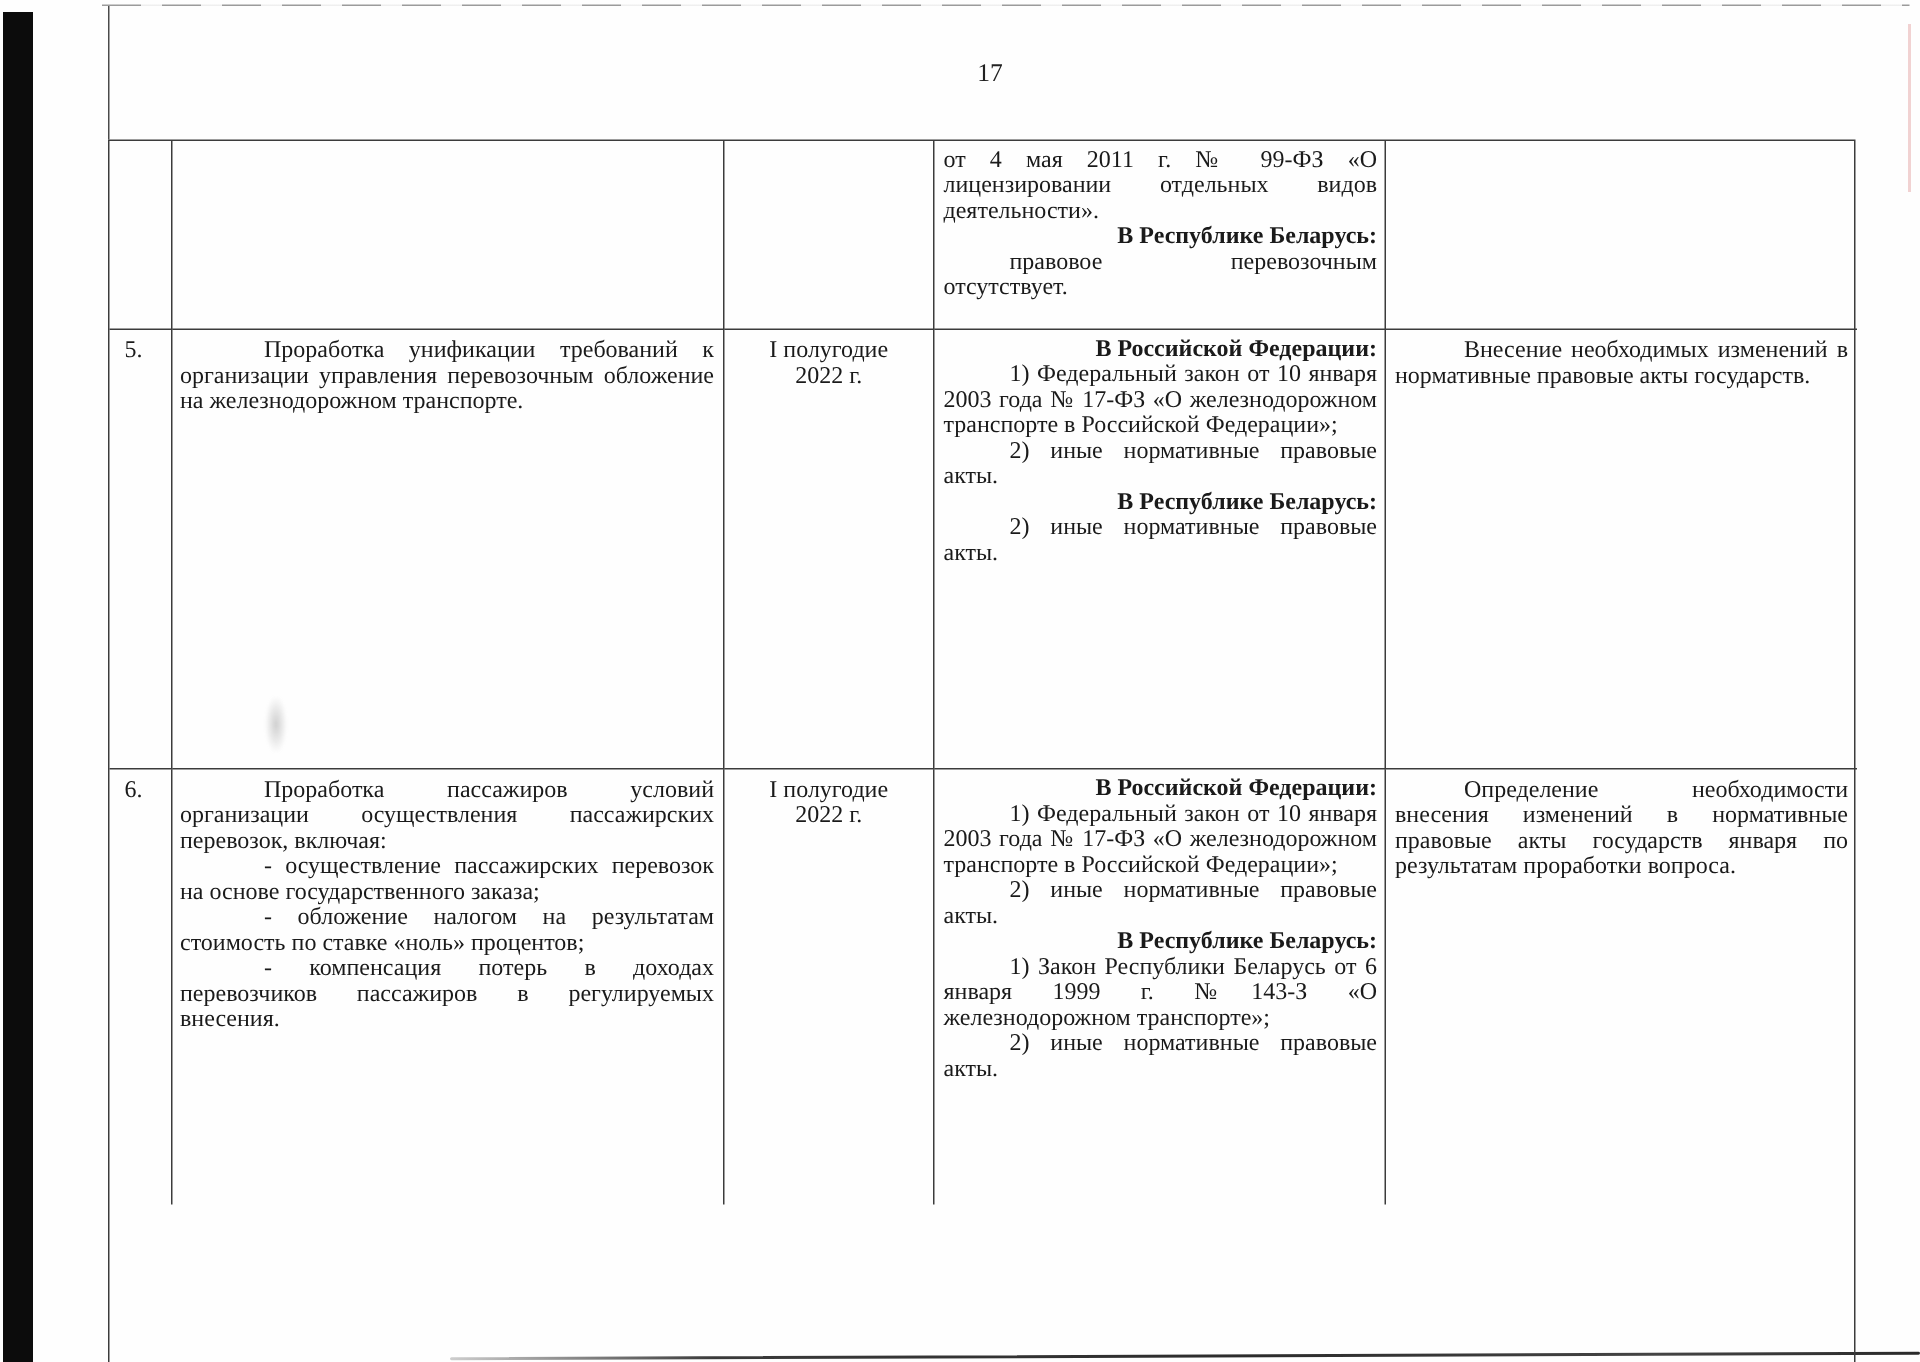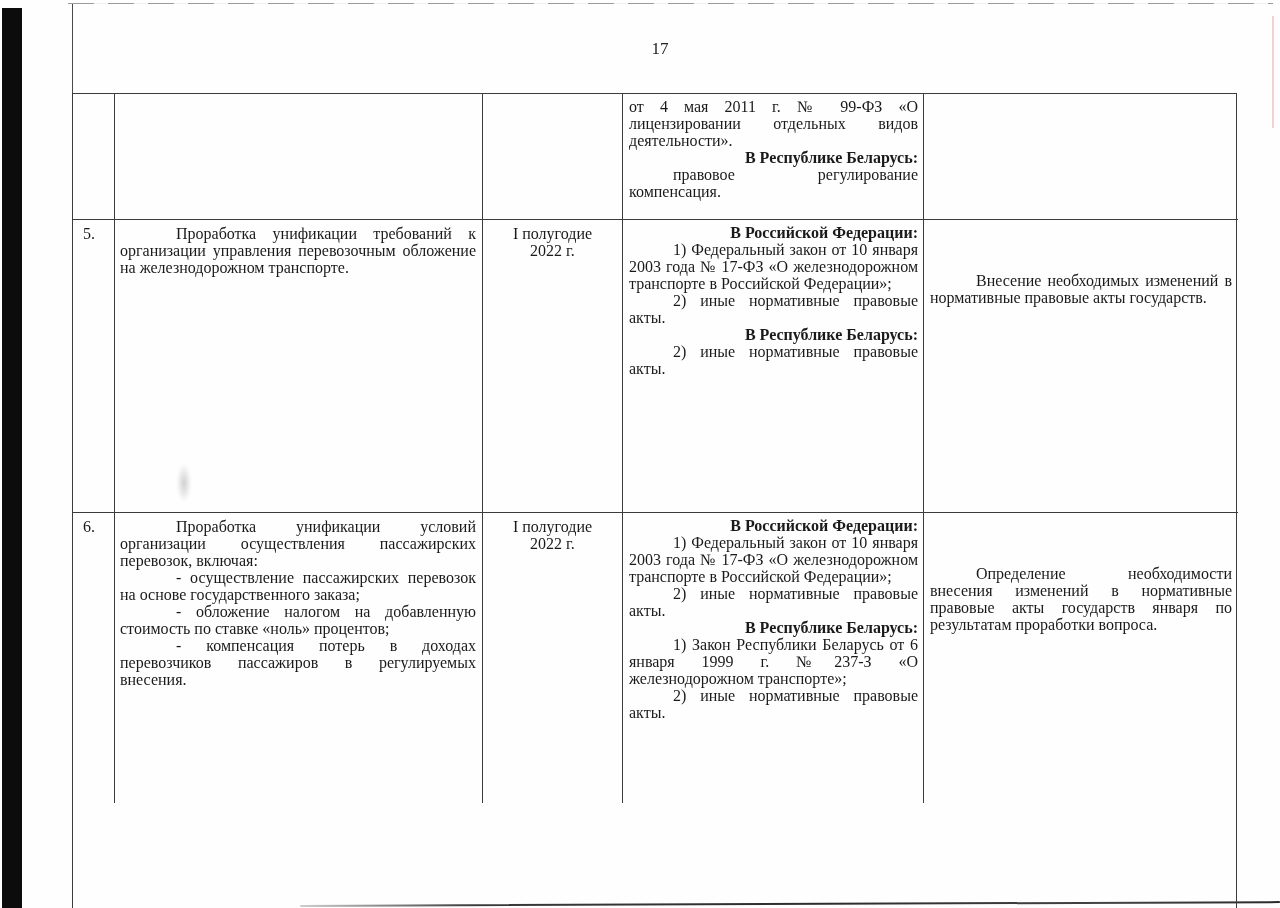--- a/index.html
+++ b/index.html
@@ -47,21 +47,21 @@
     grid-template-columns:42px 368px 140px 301px 314px;
     grid-template-rows:126px 293px 290px;
     border:1px solid #3c3c3c;
     box-sizing:border-box;
     font-size:16px;line-height:17px;
   }
   .cell{
     border-right:1px solid #3c3c3c;border-bottom:1px solid #3c3c3c;
     box-sizing:border-box;overflow:hidden;
   }
-  .cell.last-col{border-right:none;margin-top:47px;}
+  .cell.last-col{border-right:none;}
   .cell.last-row{border-bottom:none;}
   .num{padding:5px 2px 0 10px;}
   .task{padding:5px 6px 0 5px;}
   .term{padding:5px 2px 0 2px;text-align:center;}
   .legal{padding:4px 5px 0 6px;}
   .result{padding:5px 6px 0 6px;}
   .p{margin:0;text-align:justify;}
   .p-hdr{margin:0;text-align:right;font-weight:bold;}
   .p-cont{text-indent:0;}
   .task .p-ind{text-indent:56px;}
@@ -81,21 +81,21 @@
 <div class="page-number">17</div>
 
 <div class="doc-table">
 
   <div class="cell num"></div>
   <div class="cell task"></div>
   <div class="cell term"></div>
   <div class="cell legal">
     <p class="p p-cont">от 4 мая 2011 г. № 99-ФЗ «О лицензировании отдельных видов деятельности».</p>
     <p class="p-hdr">В Республике Беларусь:</p>
-    <p class="p p-ind">правовое регулирование компенсация.</p>
+    <p class="p p-ind">правовое перевозочным отсутствует.</p>
   </div>
   <div class="cell result last-col"></div>
 
   <div class="cell num">
     <span>5.</span>
   </div>
   <div class="cell task">
     <p class="p p-ind">Проработка унификации требований к организации управления перевозочным обложение на железнодорожном транспорте.</p>
   </div>
   <div class="cell term">
@@ -110,34 +110,34 @@
     <p class="p p-ind">2) иные нормативные правовые акты.</p>
   </div>
   <div class="cell result last-col">
     <p class="p p-ind">Внесение необходимых изменений в нормативные правовые акты государств.</p>
   </div>
 
   <div class="cell num last-row">
     <span>6.</span>
   </div>
   <div class="cell task last-row">
-    <p class="p p-ind">Проработка унификации условий организации осуществления пассажирских перевозок, включая:</p>
+    <p class="p p-ind">Проработка пассажиров условий организации осуществления пассажирских перевозок, включая:</p>
     <p class="p p-ind">- осуществление пассажирских перевозок на основе государственного заказа;</p>
-    <p class="p p-ind">- обложение налогом на добавленную стоимость по ставке «ноль» процентов;</p>
+    <p class="p p-ind">- обложение налогом на результатам стоимость по ставке «ноль» процентов;</p>
     <p class="p p-ind">- компенсация потерь в доходах перевозчиков пассажиров в регулируемых внесения.</p>
   </div>
   <div class="cell term last-row">
     <div>I полугодие</div>
     <div>2022 г.</div>
   </div>
   <div class="cell legal last-row">
     <p class="p-hdr">В Российской Федерации:</p>
     <p class="p p-ind">1) Федеральный закон от 10 января 2003 года № 17-ФЗ «О железнодорожном транспорте в Российской Федерации»;</p>
     <p class="p p-ind">2) иные нормативные правовые акты.</p>
     <p class="p-hdr">В Республике Беларусь:</p>
-    <p class="p p-ind">1) Закон Республики Беларусь от 6 января 1999 г. №237-З «О железнодорожном транспорте»;</p>
+    <p class="p p-ind">1) Закон Республики Беларусь от 6 января 1999 г. №143-З «О железнодорожном транспорте»;</p>
     <p class="p p-ind">2) иные нормативные правовые акты.</p>
   </div>
   <div class="cell result last-col last-row">
     <p class="p p-ind">Определение необходимости внесения изменений в нормативные правовые акты государств января по результатам проработки вопроса.</p>
   </div>
 
 </div>
 
 </body></html>

